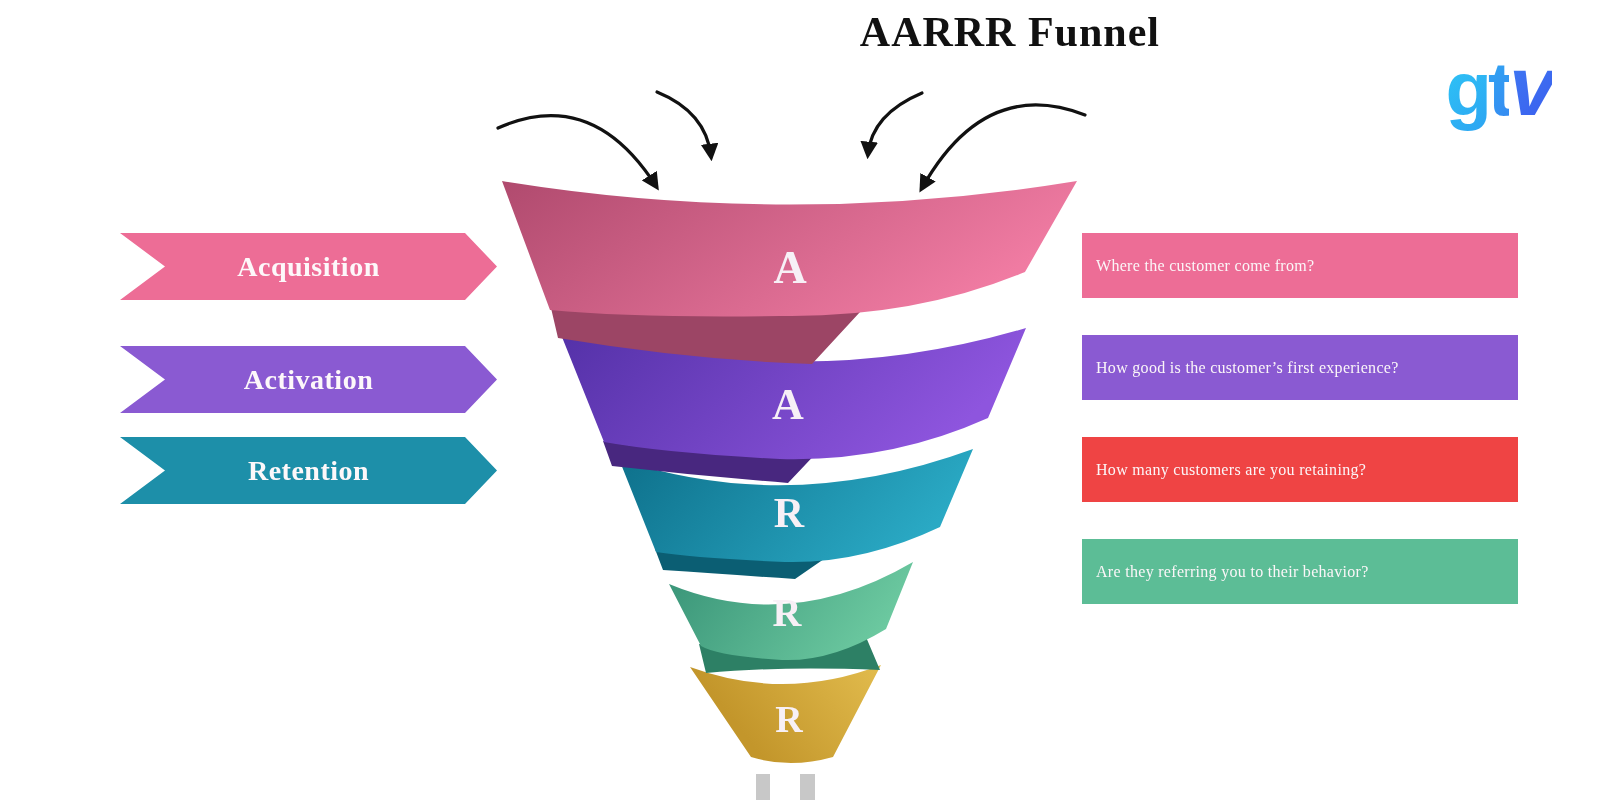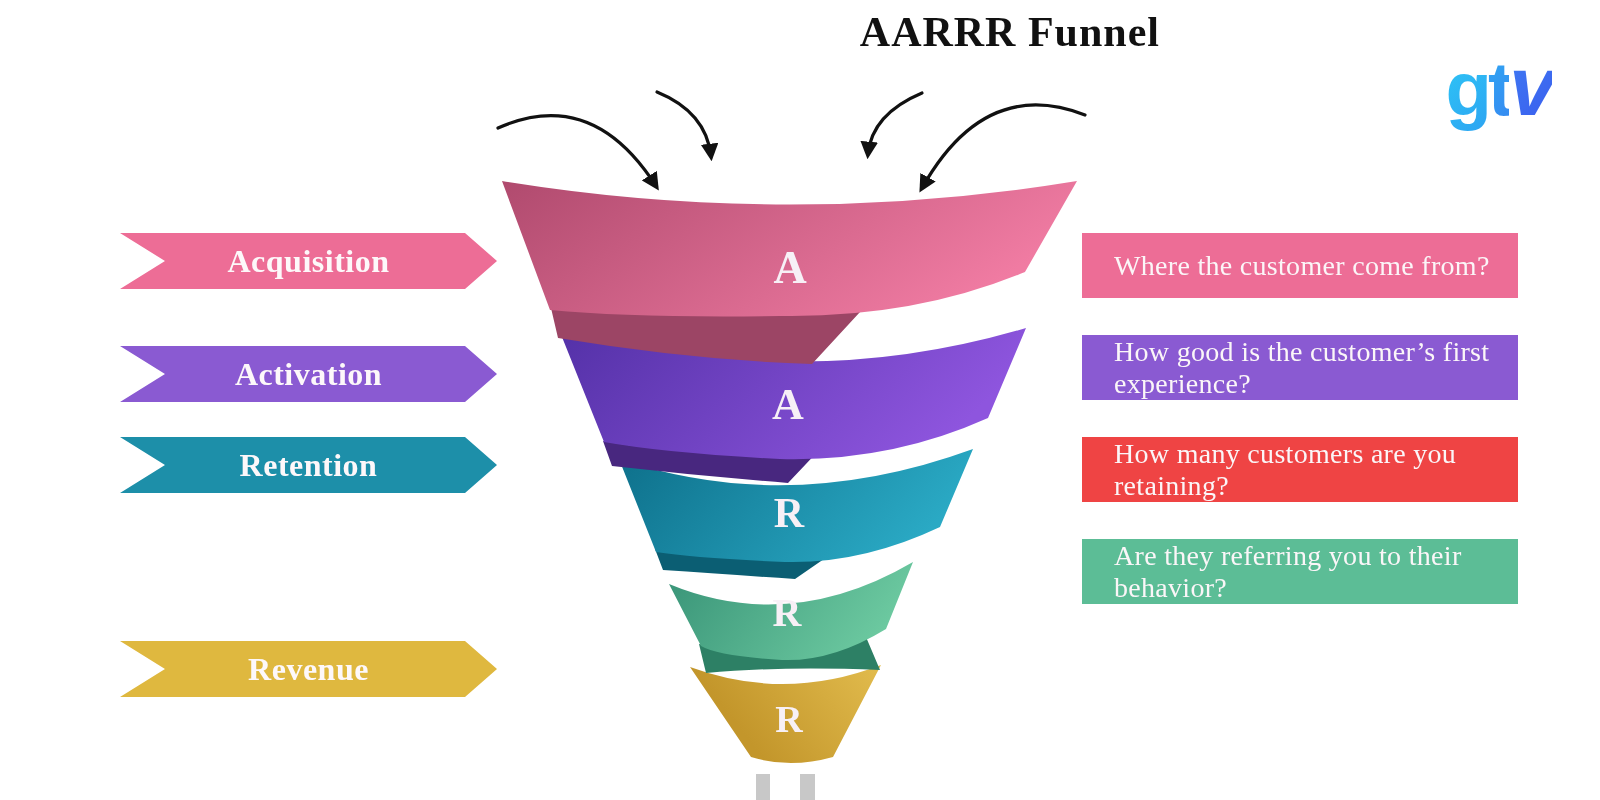--- a/index.html
+++ b/index.html
@@ -14,50 +14,49 @@
   .brand-logo{
     position:absolute;left:1392px;top:44px;width:160px;text-align:right;
     font-family:"Liberation Sans", sans-serif;font-weight:800;font-size:76px;
     line-height:84px;letter-spacing:-4px;
   }
   .brand-logo .lg{background-clip:text;-webkit-background-clip:text;color:transparent;}
   .lg-g{background-image:linear-gradient(135deg,#2ec9f6,#2da4f2);}
   .lg-t{background-image:linear-gradient(135deg,#2fa9f3,#3787f1);}
   .lg-v{background-image:linear-gradient(135deg,#3f7df3,#3a5cee);font-style:italic;font-size:84px;}
   .stage-label{
-    position:absolute;left:120px;width:377px;height:56px;
+    position:absolute;left:120px;width:377px;height:67px;
     display:flex;align-items:center;justify-content:center;
-    color:#fdf8fa;font-size:32px;font-weight:700;letter-spacing:0.5px;
+    color:#fdf8fa;font-size:28px;font-weight:700;letter-spacing:0.5px;
     clip-path:polygon(0 0, calc(100% - 32px) 0, 100% 50%, calc(100% - 32px) 100%, 0 100%, 45px 50%);
   }
   .stage-question{
     position:absolute;left:1082px;width:436px;height:65px;
     display:flex;align-items:center;
-    padding-left:32px;box-sizing:border-box;
-    color:#fbf6f8;font-size:28px;letter-spacing:0.3px;
+    padding-left:14px;box-sizing:border-box;
+    color:#fbf6f8;font-size:16px;letter-spacing:0.3px;
   }
   .funnel-svg{position:absolute;left:0;top:0;}
   .funnel-letter{
     font-family:"Liberation Serif", serif;font-weight:700;fill:#f7f0f6;
     text-anchor:middle;
   }
 </style>
 </head>
 <body>
 
 <div class="canvas">
 
   <div class="page-title">AARRR Funnel</div>
 
   <div class="brand-logo"><span class="lg lg-g">g</span><span class="lg lg-t">t</span><span class="lg lg-v">v</span></div>
 
   <div class="stage-label" style="top: 233px; background: rgb(237, 109, 150);">Acquisition</div>
   <div class="stage-label" style="top: 346px; background: rgb(138, 90, 210);">Activation</div>
   <div class="stage-label" style="top: 437px; background: rgb(29, 143, 169);">Retention</div>
-  <div class="stage-label" style="top: 641px; background: rgb(223, 184, 63);">Revenue</div>
 
   <div class="stage-question" style="top: 233px; background: rgb(237, 109, 150);">Where the customer come from?</div>
   <div class="stage-question" style="top: 335px; background: rgb(138, 90, 210);">How good is the customer’s first experience?</div>
   <div class="stage-question" style="top: 437px; background: #ef4444;">How many customers are you retaining?</div>
   <div class="stage-question" style="top: 539px; background: rgb(92, 189, 150);">Are they referring you to their behavior?</div>
 
   <svg class="funnel-svg" width="1600" height="800" viewBox="0 0 1600 800">
     <defs>
       <marker id="ah" viewBox="0 0 10 10" refX="7" refY="5" markerWidth="5.5" markerHeight="5.5" orient="auto-start-reverse">
         <path d="M0,0 L10,5 L0,10 z" fill="#111111"></path>

